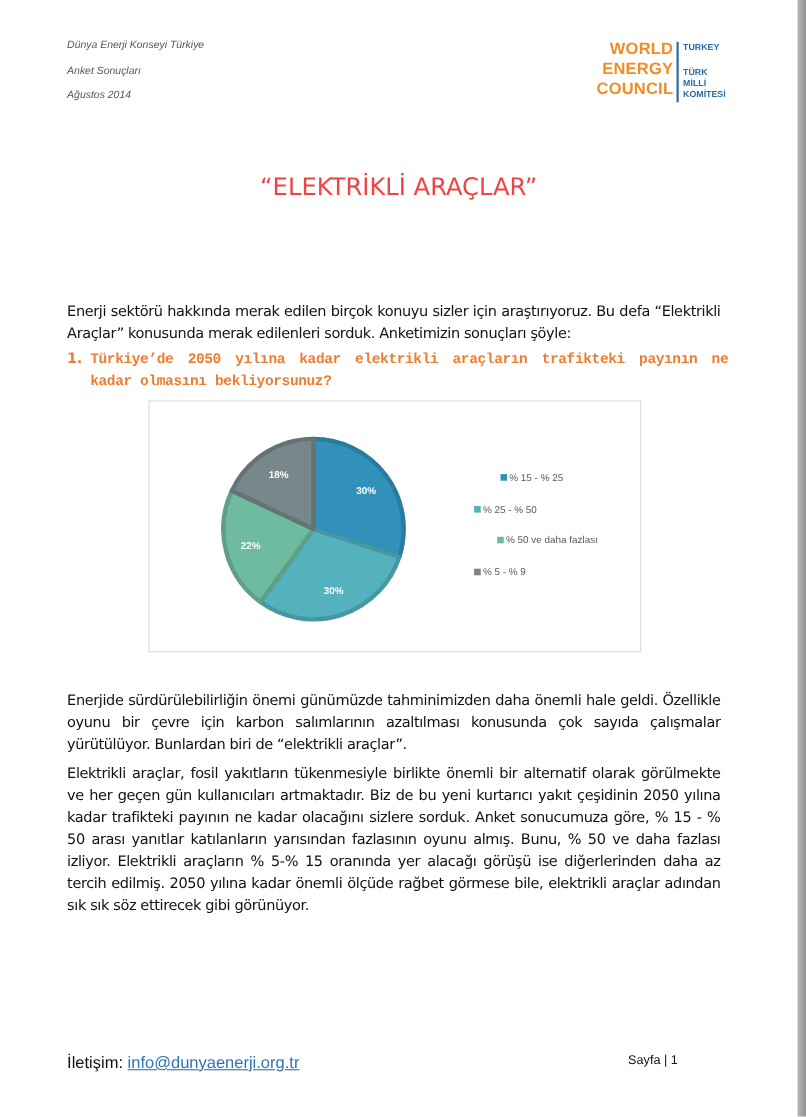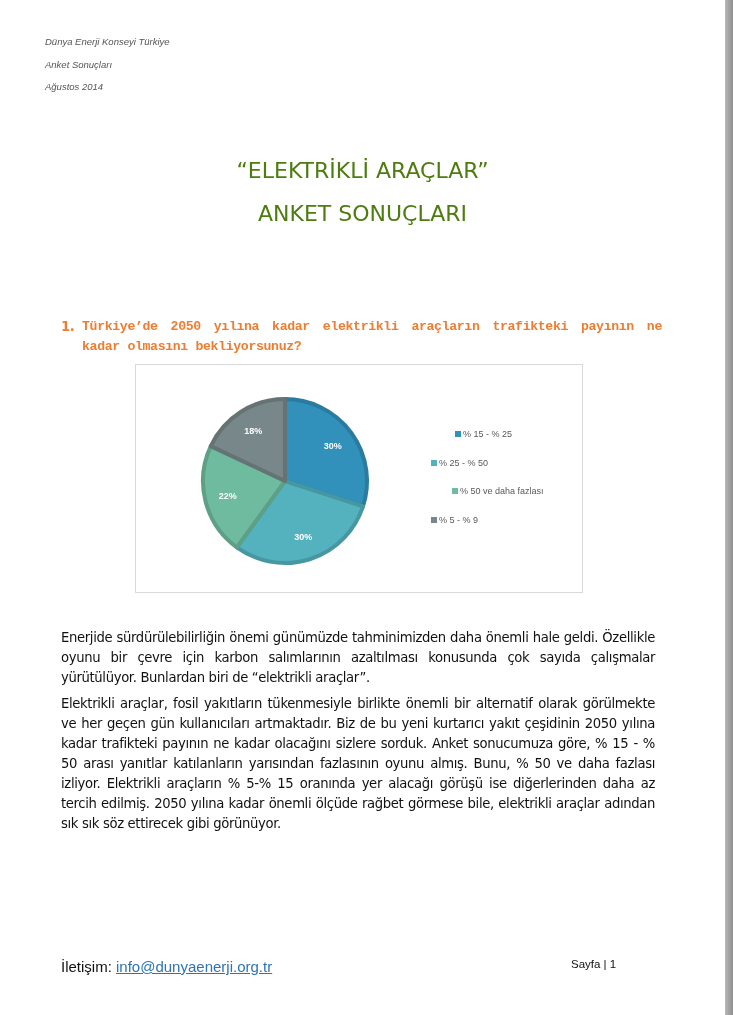--- a/index.html
+++ b/index.html
@@ -7,37 +7,37 @@
     width: 733px; height: 1015px; position: relative; overflow: hidden;
     background: #ffffff;
     font-family: "DejaVu Sans", sans-serif;
   }
   .page { position: absolute; left: 0; top: 0; width: 725px; height: 1015px; background: #fff; }
   .edge-shadow {
     position: absolute; right: 0; top: 0; width: 8px; height: 1015px;
     background: linear-gradient(to right, #b8b8b8, #8f8f8f);
   }
   .hdr-line {
-    position: absolute; left: 45px; font-family: "Liberation Sans", sans-serif;
+    position: absolute; left: 61px; font-family: "Liberation Sans", sans-serif;
     font-style: italic; font-size: 9.5px; color: #555;
   }
   .logo { position: absolute; left: 521px; top: 36px; width: 140px; height: 60px; }
   .logo-left {
     position: absolute; right: 49px; top: 0; text-align: right;
     font-family: "Liberation Sans", sans-serif; font-weight: bold;
     color: #f28c28; font-size: 15px; line-height: 18px; letter-spacing: 0.2px;
   }
   .logo-bar { position: absolute; left: 94px; top: 2px; width: 2px; height: 55px; background: #2a6da2; }
   .logo-right {
     position: absolute; left: 100px; font-family: "Liberation Sans", sans-serif;
     font-weight: bold; color: #2a6da2; font-size: 8px; line-height: 10px;
   }
   .title {
     position: absolute; left: 0; width: 725px; text-align: center;
-    color: #4d7c0f; font-size: 22px; font-family: "DejaVu Sans", sans-serif;
+    color: #ef4444; font-size: 22px; font-family: "DejaVu Sans", sans-serif;
     font-weight: normal;
   }
   .para {
     position: absolute; left: 61px; width: 594px;
     font-family: "DejaVu Sans", sans-serif; font-size: 13.2px; line-height: 20px;
     color: #111; text-align: justify; margin: 0; letter-spacing: -0.35px;
   }
   .question {
     position: absolute; left: 61px; width: 600px;
     font-family: "DejaVu Sans", sans-serif; font-weight: bold; color: #ed7d31;
@@ -68,24 +68,38 @@
 </style>
 </head>
 <body>
 
 <div class="page">
 
   <div class="hdr-line" style="top:36px">Dünya Enerji Konseyi Türkiye</div>
   <div class="hdr-line" style="top:59px">Anket Sonuçları</div>
   <div class="hdr-line" style="top:81px">Ağustos  2014</div>
 
+  <div class="logo">
+    <div class="logo-left">
+      <div>WORLD</div>
+      <div>ENERGY</div>
+      <div>COUNCIL</div>
+    </div>
+    <div class="logo-bar"></div>
+    <div class="logo-right" style="top:2px">TURKEY</div>
+    <div class="logo-right" style="top:25px">
+      <div>TÜRK</div>
+      <div>MİLLİ</div>
+      <div>KOMİTESİ</div>
+    </div>
+  </div>
 
   <div class="title" style="top:158px">“ELEKTRİKLİ ARAÇLAR”</div>
-  <div class="title" style="top:201px">ANKET SONUÇLARI</div>
 
+  <p class="para" style="top:274px">Enerji sektörü hakkında merak edilen birçok konuyu sizler için araştırıyoruz. Bu defa “Elektrikli Araçlar” konusunda merak edilenleri sorduk. Anketimizin sonuçları şöyle:</p>
 
   <div class="question" style="top:317px">
     <span class="q-num">1.</span>
     <span class="q-text">Türkiye’de 2050 yılına kadar elektrikli araçların trafikteki payının ne kadar olmasını bekliyorsunuz?</span>
   </div>
 
   <div class="chart-box">
     <svg id="pie-svg" width="446" height="227">
         <path d="M149,116 L149,34 A82,82 0 0 1 226.9866343362026,141.3393935387457 Z" fill="#3191bb" stroke="rgb(42,123,159)" stroke-width="4" stroke-linejoin="round"></path>
         <text x="196.7643633478969" y="84.29715870465239" text-anchor="middle" fill="#ffffff" font-size="9" font-weight="bold" font-family="&quot;Liberation Sans&quot;, sans-serif">30%</text>

